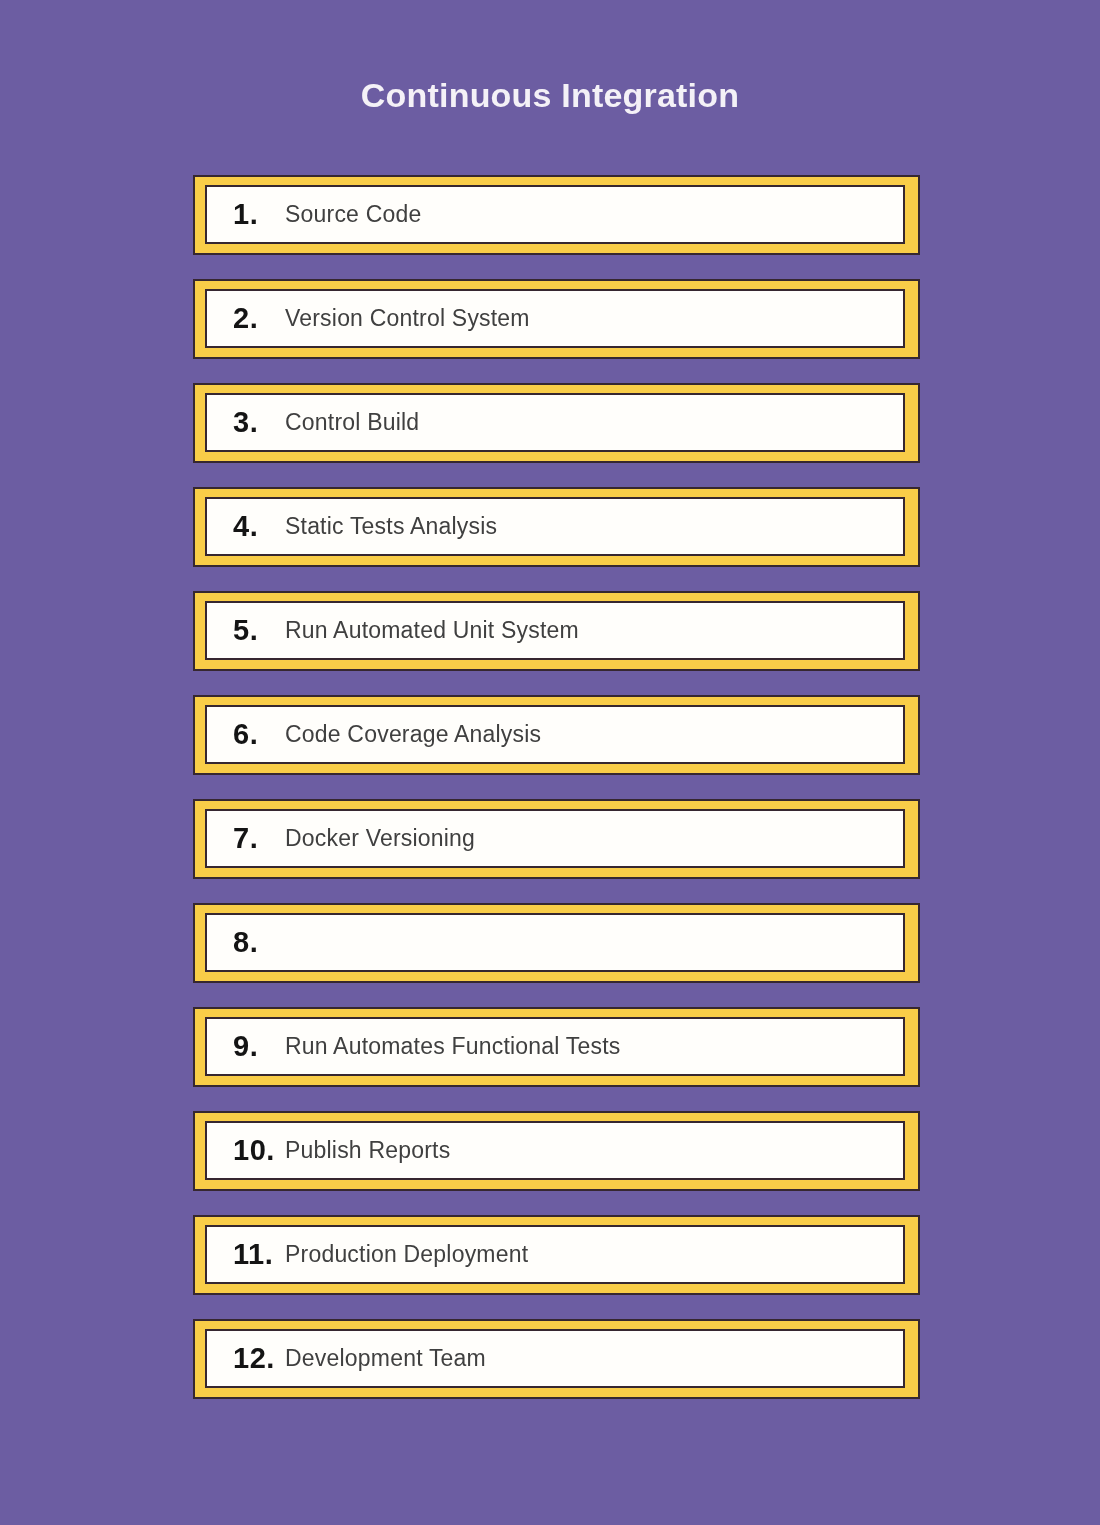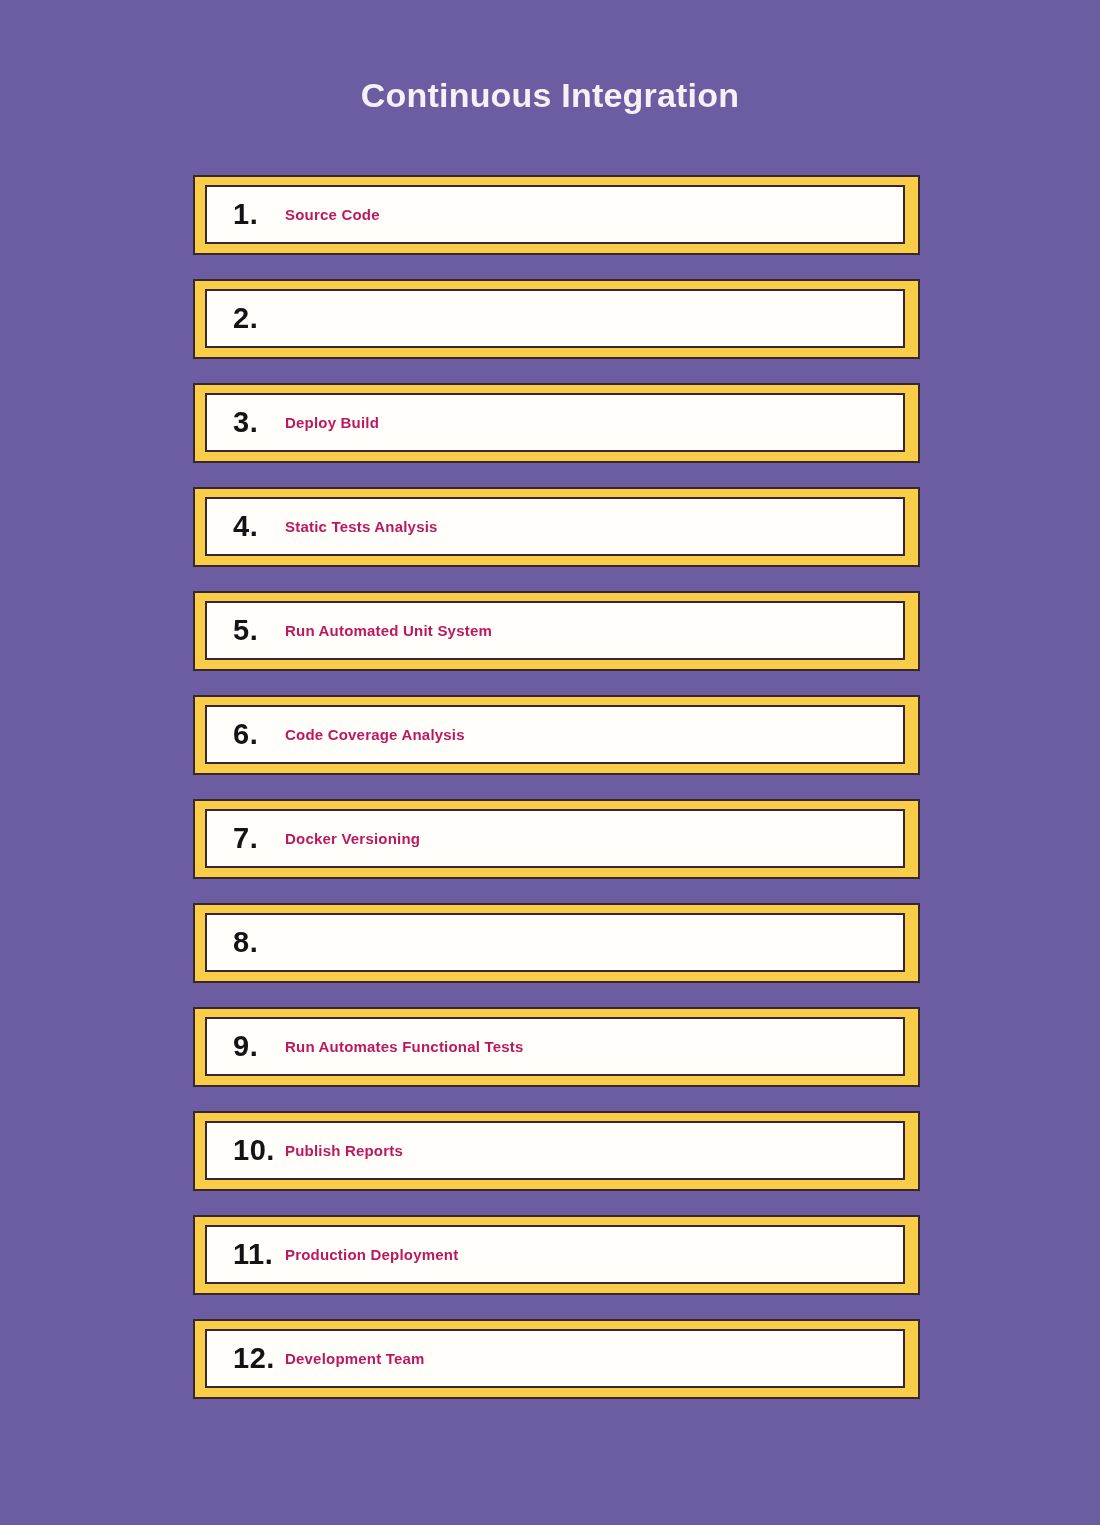--- a/index.html
+++ b/index.html
@@ -56,23 +56,23 @@
   }
   .step-number {
     flex: none;
     min-width: 52px;
     font-size: 29px;
     font-weight: 700;
     color: #141414;
     letter-spacing: 0.5px;
   }
   .step-label {
-    font-size: 15px;
-    font-weight: 700;
-    color: #be185d;
+    font-size: 23px;
+    font-weight: 400;
+    color: #404040;
     letter-spacing: 0.2px;
     white-space: nowrap;
   }
 </style>
 </head>
 <body>
 
 <div class="page">
 
   <div class="page-title">Continuous Integration</div>
@@ -82,27 +82,28 @@
     <div class="step-card">
       <div class="step-inner">
         <span class="step-number">1.</span>
         <span class="step-label">Source Code</span>
       </div>
     </div>
 
     <div class="step-card">
       <div class="step-inner">
         <span class="step-number">2.</span>
+        <span class="step-label">Version Control System</span>
       </div>
     </div>
 
     <div class="step-card">
       <div class="step-inner">
         <span class="step-number">3.</span>
-        <span class="step-label">Deploy Build</span>
+        <span class="step-label">Control Build</span>
       </div>
     </div>
 
     <div class="step-card">
       <div class="step-inner">
         <span class="step-number">4.</span>
         <span class="step-label">Static Tests Analysis</span>
       </div>
     </div>
 

